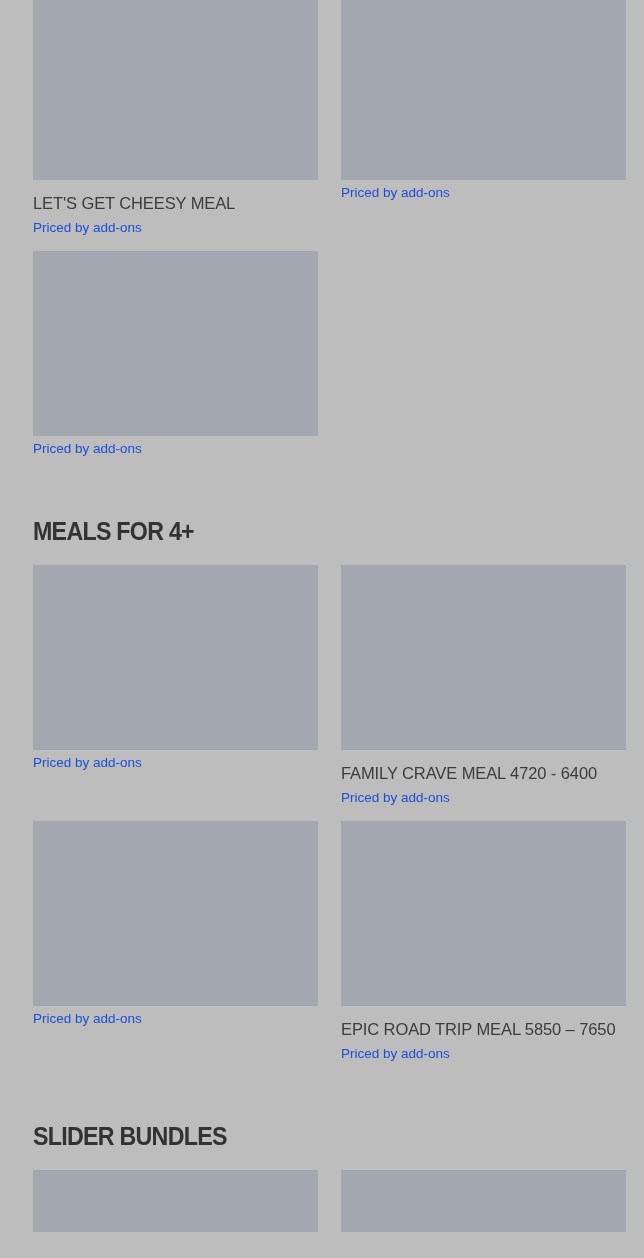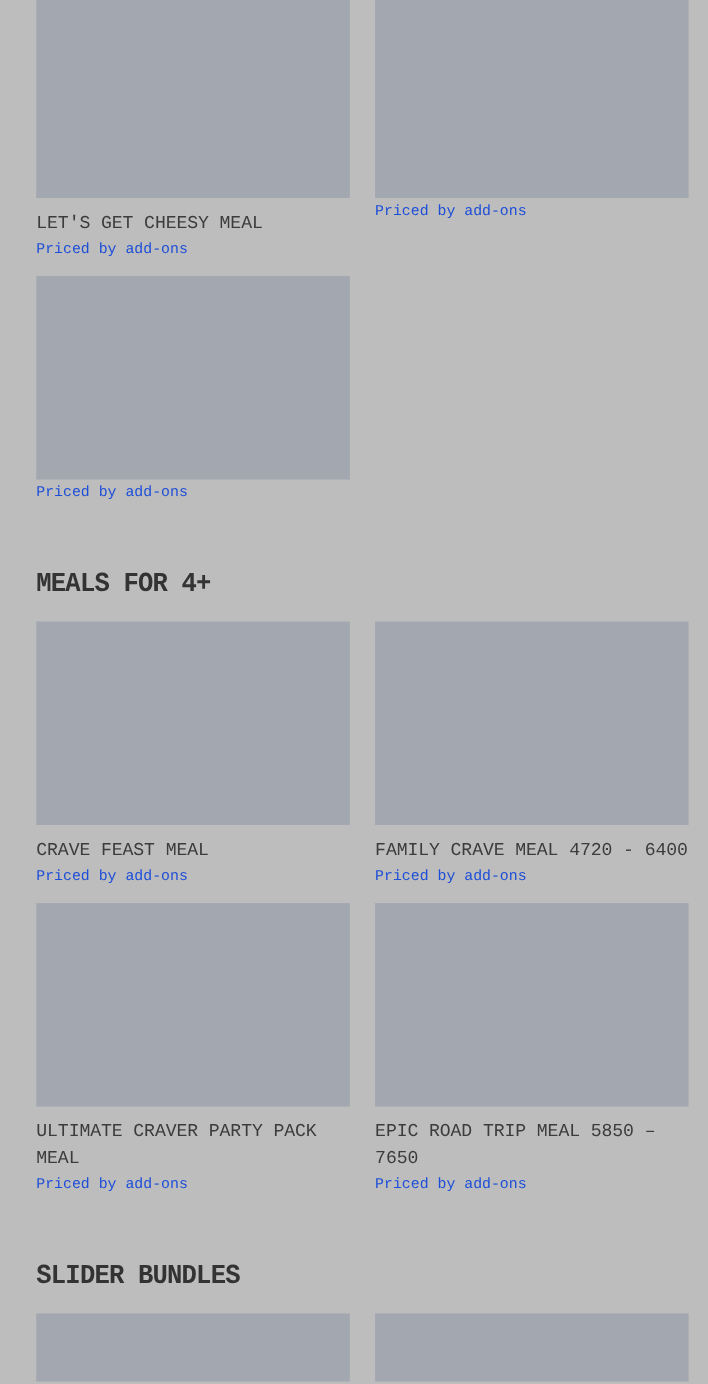--- a/index.html
+++ b/index.html
@@ -14,21 +14,20 @@
     font-family: "Liberation Sans", sans-serif;
     -webkit-font-smoothing: antialiased;
   }
 
   .page {
     position: relative;
     width: 644px;
     height: 1258px;
     overflow: hidden;
     background: #bdbdbd;
-    font-family: Liberation Mono, monospace;
   }
 
   .content {
     padding: 0 19px 0 33px;
   }
 
   
   .grid {
     display: grid;
     grid-template-columns: 285px 285px;
@@ -137,33 +136,31 @@
 
     <div class="section-gap-top"></div>
     <h2 class="section-heading">MEALS FOR 4+</h2>
     <div class="section-gap-bottom"></div>
 
     <div class="section">
       <div class="grid">
 
         <a class="card" href="#">
           <span class="card-thumb"></span>
-          <span class="card-title">CRAVE FEAST MEAL</span>
           <span class="card-price">Priced by add-ons</span>
         </a>
 
         <a class="card" href="#">
           <span class="card-thumb"></span>
           <span class="card-title">FAMILY CRAVE MEAL 4720 - 6400</span>
           <span class="card-price">Priced by add-ons</span>
         </a>
 
         <a class="card" href="#">
           <span class="card-thumb"></span>
-          <span class="card-title">ULTIMATE CRAVER PARTY PACK MEAL</span>
           <span class="card-price">Priced by add-ons</span>
         </a>
 
         <a class="card" href="#">
           <span class="card-thumb"></span>
           <span class="card-title">EPIC ROAD TRIP MEAL 5850 – 7650</span>
           <span class="card-price">Priced by add-ons</span>
         </a>
 
       </div>

